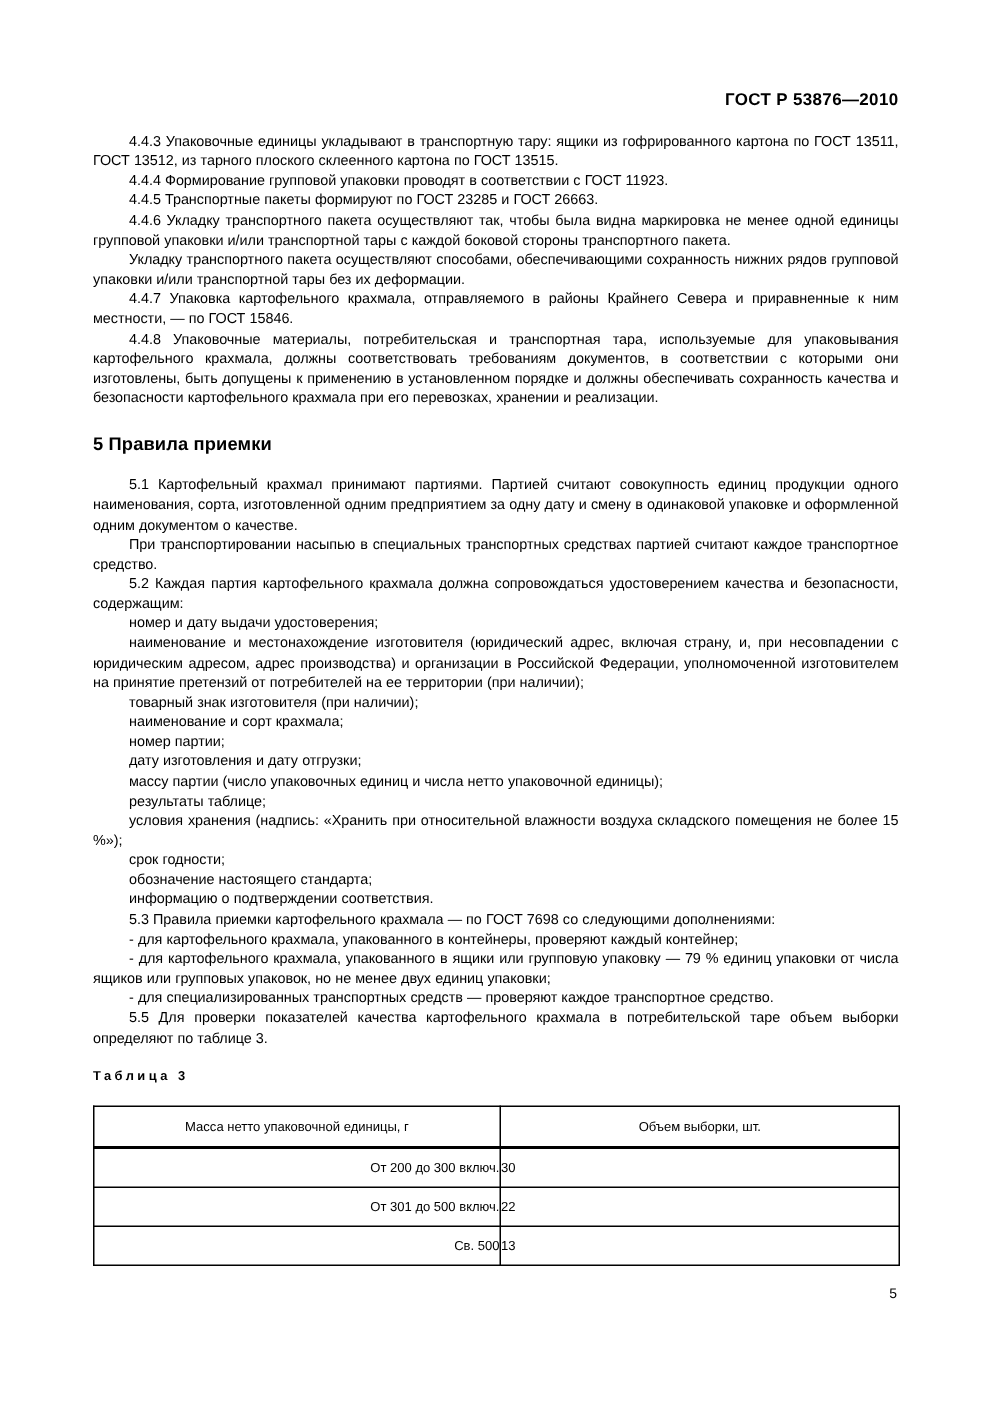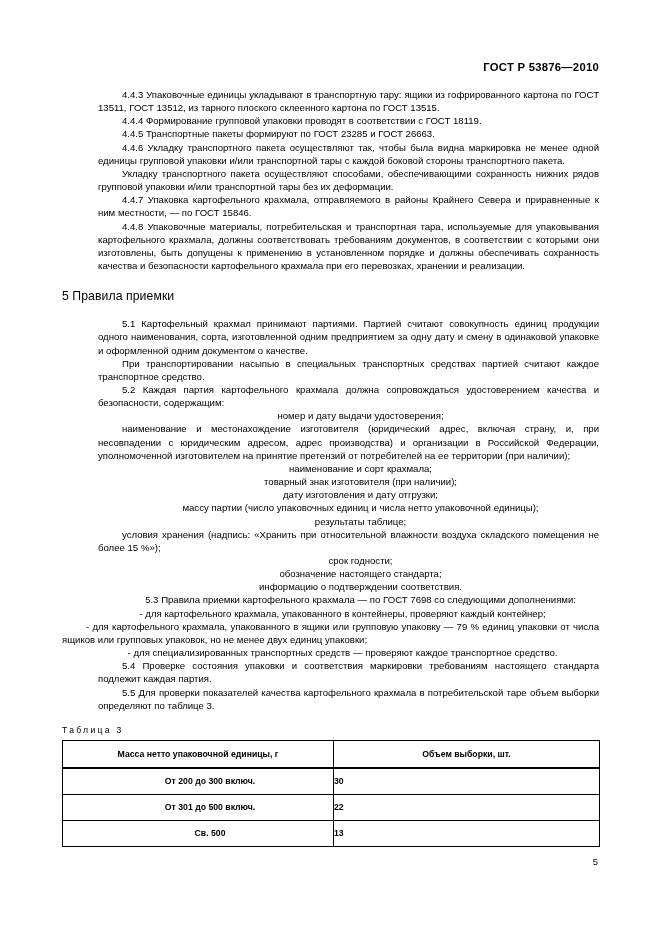--- a/index.html
+++ b/index.html
@@ -48,71 +48,71 @@
     font-size: 9.6px;
     line-height: 13.15px;
     text-align: justify;
     text-justify: inter-word;
     letter-spacing: -0.02px;
     word-spacing: 0.1px;
     hyphens: manual;
   }
   p.indent {
     text-indent: 24px;
-    margin-left: 36px;
   }
   p.indent-list {
     text-indent: 24px;
   }
   p.no-justify {
-    text-align: center;
+    text-align: left;
   }
 
   
   h2.section-heading {
     margin: 0;
     font-size: 12.2px;
-    font-weight: normal;
+    font-weight: bold;
     line-height: 14px;
     letter-spacing: 0.1px;
   }
   .sp-before-heading { height: 17px; }
   .sp-after-heading { height: 14px; }
 
   
   .table-caption {
     font-size: 8.6px;
     letter-spacing: 2.3px;
     margin-top: 13px;
-    margin-bottom: 5px;
+    margin-bottom: 15px;
     white-space: nowrap;
+    font-weight: bold;
   }
 
   
   table.sample-table {
     border-collapse: collapse;
     width: 537px;
     table-layout: fixed;
   }
   table.sample-table td,
   table.sample-table th {
     border: 1px solid #000000;
-    font-weight: bold;
+    font-weight: normal;
     font-size: 8.7px;
     padding: 0;
     height: 25px;
     vertical-align: middle;
   }
   table.sample-table thead th {
     text-align: center;
     height: 26px;
     border-bottom: 2px solid #000000;
   }
   table.sample-table tbody td.col-label {
-    text-align: center;
+    text-align: right;
     padding-left: 24px;
   }
   table.sample-table tbody td.col-value {
     text-align: left;
   }
   col.c1 { width: 271px; }
   col.c2 { width: 266px; }
 
   
   .page-number {
@@ -125,50 +125,50 @@
 </head>
 <body>
 
 <div class="page">
 
   <div class="page-header">ГОСТ Р 53876—2010</div>
 
   <div class="content">
 
     <p class="body-text indent">4.4.3  Упаковочные единицы укладывают в транспортную тару: ящики из гофрированного картона по ГОСТ 13511, ГОСТ 13512, из тарного плоского склеенного картона по ГОСТ 13515.</p>
-    <p class="body-text indent">4.4.4  Формирование групповой упаковки проводят в соответствии с ГОСТ 18119.</p>
+    <p class="body-text indent">4.4.4  Формирование групповой упаковки проводят в соответствии с ГОСТ 11923.</p>
     <p class="body-text indent">4.4.5  Транспортные пакеты формируют по ГОСТ 23285 и ГОСТ 26663.</p>
     <p class="body-text indent">4.4.6  Укладку транспортного пакета осуществляют так, чтобы была видна маркировка не менее одной единицы групповой упаковки и/или транспортной тары с каждой боковой стороны транспортного пакета.</p>
     <p class="body-text indent">Укладку транспортного пакета осуществляют способами, обеспечивающими сохранность нижних рядов групповой упаковки и/или транспортной тары без их деформации.</p>
     <p class="body-text indent">4.4.7  Упаковка картофельного крахмала, отправляемого в районы Крайнего Севера и приравнен­ные к ним местности, — по ГОСТ 15846.</p>
     <p class="body-text indent">4.4.8  Упаковочные материалы, потребительская и транспортная тара, используемые для упако­вывания картофельного крахмала, должны соответствовать требованиям документов, в соответствии с которыми они изготовлены, быть допущены к применению в установленном порядке и должны обеспечи­вать сохранность качества и безопасности картофельного крахмала при его перевозках, хранении и реа­лизации.</p>
 
     <div class="sp-before-heading"></div>
     <h2 class="section-heading">5  Правила приемки</h2>
     <div class="sp-after-heading"></div>
 
     <p class="body-text indent">5.1  Картофельный крахмал принимают партиями. Партией считают совокупность единиц продук­ции одного наименования, сорта, изготовленной одним предприятием за одну дату и смену в одинаковой упаковке и оформленной одним документом о качестве.</p>
     <p class="body-text indent">При транспортировании насыпью в специальных транспортных средствах партией считают каждое транспортное средство.</p>
     <p class="body-text indent">5.2  Каждая партия картофельного крахмала должна сопровождаться удостоверением качества и безопасности, содержащим:</p>
     <p class="body-text indent no-justify">номер и дату выдачи удостоверения;</p>
     <p class="body-text indent">наименование и местонахождение изготовителя (юридический адрес, включая страну, и, при несовпадении с юридическим адресом, адрес производства) и организации в Российской Федерации, уполномоченной изготовителем на принятие претензий от потребителей на ее территории (при нали­чии);</p>
+    <p class="body-text indent no-justify">товарный знак изготовителя (при наличии);</p>
     <p class="body-text indent no-justify">наименование и сорт крахмала;</p>
-    <p class="body-text indent no-justify">товарный знак изготовителя (при наличии);</p>
+    <p class="body-text indent no-justify">номер партии;</p>
     <p class="body-text indent no-justify">дату изготовления и дату отгрузки;</p>
     <p class="body-text indent no-justify">массу партии (число упаковочных единиц и числа нетто упаковочной единицы);</p>
     <p class="body-text indent no-justify">результаты таблице;</p>
     <p class="body-text indent">условия хранения (надпись: «Хранить при относительной влажности воздуха складского помеще­ния не более 15 %»);</p>
     <p class="body-text indent no-justify">срок годности;</p>
     <p class="body-text indent no-justify">обозначение настоящего стандарта;</p>
     <p class="body-text indent no-justify">информацию о подтверждении соответствия.</p>
     <p class="body-text indent no-justify">5.3  Правила приемки картофельного крахмала — по ГОСТ 7698 со следующими дополнениями:</p>
     <p class="body-text indent-list no-justify">- для картофельного крахмала, упакованного в контейнеры, проверяют каждый контейнер;</p>
     <p class="body-text indent-list">- для картофельного крахмала, упакованного в ящики или групповую упаковку — 79 % единиц упа­ковки от числа ящиков или групповых упаковок, но не менее двух единиц упаковки;</p>
     <p class="body-text indent-list no-justify">- для специализированных транспортных средств — проверяют каждое транспортное средство.</p>
-    <p class="body-text indent">5.4  Проверке состояния упаковки и соответствия маркировки требованиям настоящего стандарта подлежит каждая партия.</p>
     <p class="body-text indent">5.5  Для проверки показателей качества картофельного крахмала в потребительской таре объем выборки определяют по таблице 3.</p>
 
     <div class="table-caption">Таблица 3</div>
 
     <table class="sample-table">
       <colgroup>
         <col class="c1">
         <col class="c2">
       </colgroup>
       <thead>

